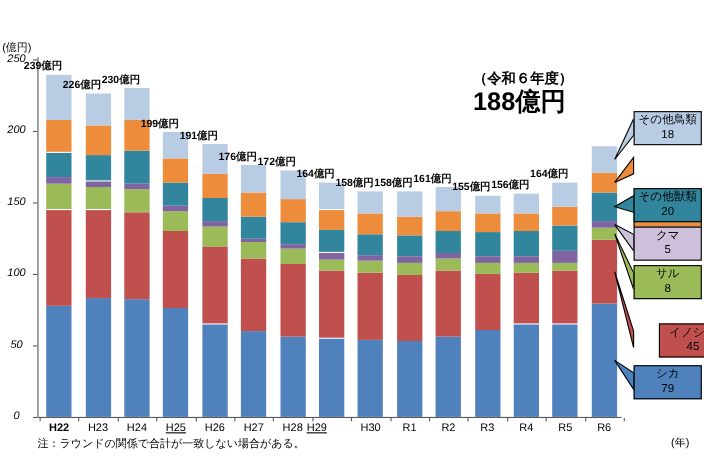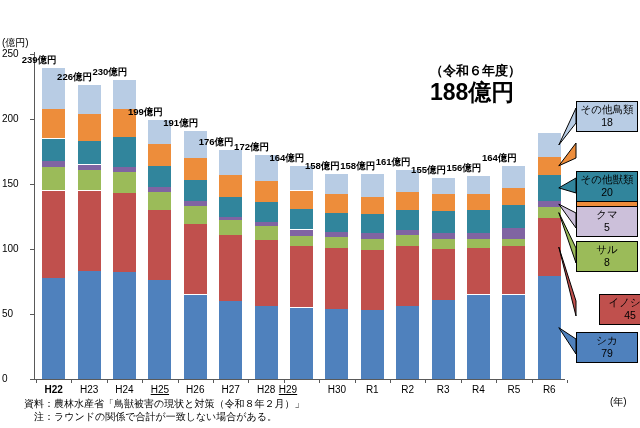--- a/index.html
+++ b/index.html
@@ -6,21 +6,21 @@
   .stage{position:relative;width:640px;height:428px;background:#fff;overflow:hidden;
          font-family:"Liberation Sans","DejaVu Sans",sans-serif;color:#000;}
   .abs{position:absolute;}
   .title{left:0;top:4px;width:530px;text-align:center;font-size:13px;font-weight:bold;letter-spacing:0.5px;}
   .y-unit{left:2px;top:36px;font-size:10px;}
   .x-unit{left:610px;top:395px;font-size:10px;}
   .annotation{left:430px;top:62px;width:180px;z-index:4;}
   .annotation .line1{font-size:13px;font-weight:bold;}
   .annotation .line2{font-size:23px;font-weight:bold;line-height:24px;}
   .axis-line{background:#595959;}
-  .ytick-label{width:26px;text-align:left;font-size:10px;}
+  .ytick-label{width:26px;text-align:center;font-size:10px;font-style:italic;}
   .xtick-label{width:34px;text-align:center;font-size:10px;}
   .bar-seg{position:absolute;z-index:1;}
   .total-label{position:absolute;width:64px;font-size:9.5px;font-weight:bold;z-index:2;white-space:nowrap;}
   .legend-box{position:absolute;left:576px;width:60px;height:28px;border:1.5px solid #000;
               z-index:3;text-align:center;font-size:10.5px;line-height:13px;padding-top:1px;}
   .footer{left:24px;top:397px;font-size:10px;line-height:13px;}
   .footer .note{margin-left:10px;}
   svg.overlay{position:absolute;left:0;top:0;z-index:2;pointer-events:none;}
 </style>
 </head>
@@ -234,16 +234,15 @@
         <div class="">45</div>
       </div>
       <div class="legend-box" style="top: 332px; background: rgb(79, 129, 189);">
         <div class="">シカ</div>
         <div class="">79</div>
       </div>
     </div>
 
   <div class="abs x-unit">(年)</div>
   <div class="abs footer">
-    <div>資料：農林水産省「鳥獣被害の現状と対策（令和８年２月）」</div>
     <div class="note">注：ラウンドの関係で合計が一致しない場合がある。</div>
   </div>
 </div>
 
 </body></html>

